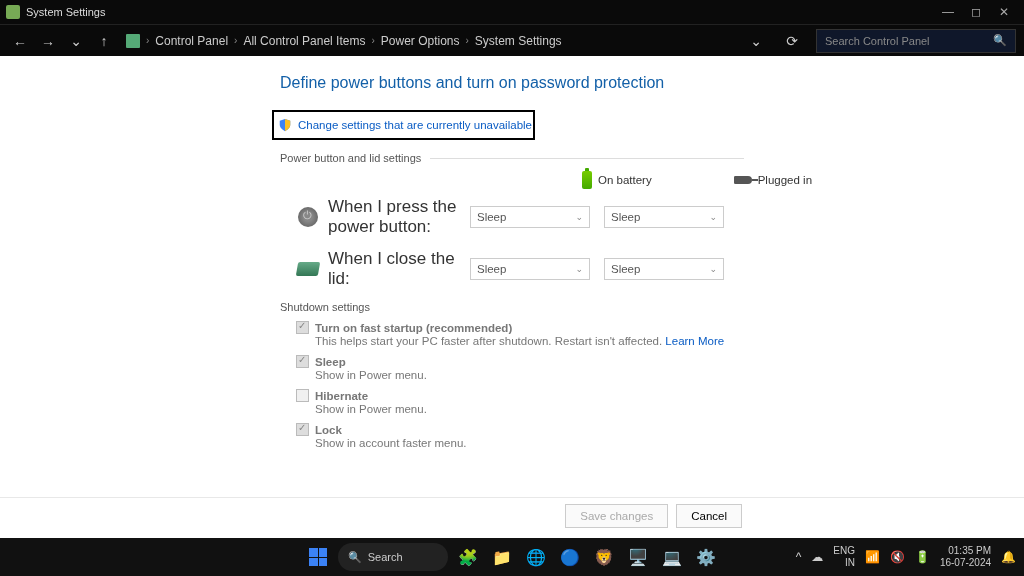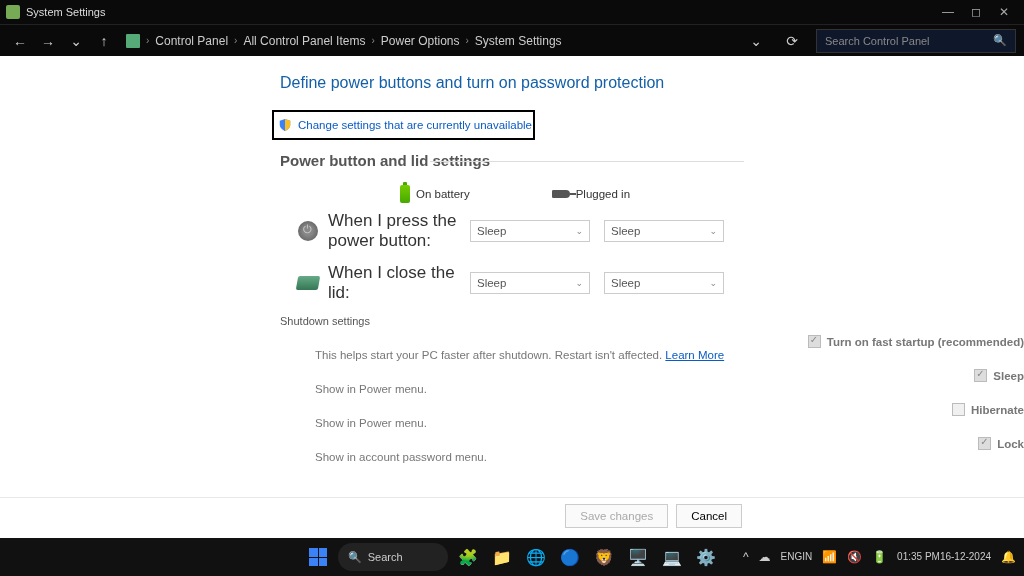--- a/index.html
+++ b/index.html
@@ -17,57 +17,57 @@
 .nav-right { display:flex; align-items:center; gap:8px; }
 .searchbox { background:#0f172a; border:1px solid #333; width:200px; height:24px; display:flex; align-items:center; padding:0 8px; color:#888; font-size:11px; justify-content:space-between; }
 .content { position:absolute; top:56px; left:0; right:0; bottom:38px; background:#fff; padding:18px 0 0 280px; }
 .heading { color:#1360a8; font-size:16px; font-weight:400; margin-bottom:16px; }
 .subtext { color:#333; font-size:11.5px; line-height:1.4; max-width:460px; margin-bottom:4px; text-decoration:line-through; text-decoration-color:#000; }
 .subtext-plain { text-decoration:none; }
 .change-box { border:2px solid #000; display:inline-flex; align-items:center; padding:6px 1px 6px 4px; margin:2px 0 8px -8px; gap:6px; }
 .shield { width:14px; height:14px; display:inline-block; }
 .shield svg { width:14px; height:14px; }
 .change-link { color:#0a5cc4; font-size:11.5px; cursor:pointer; }
-.section-label { color:#555; font-size:15px; margin:4px 0 16px 0; position:relative;font-weight:bold; }
+.section-label { color:#555; font-size:11px; margin:4px 0 7px 0; position:relative; }
 .section-label::after { content:""; position:absolute; left:150px; right:280px; top:50%; border-top:1px solid #ddd; }
-.colheads { display:flex; margin-left:120px; gap:82px; margin-bottom:8px; align-items:center; }
+.colheads { display:flex; margin-left:90px; gap:82px; margin-bottom:8px; align-items:center;justify-content:center; }
 .colhead { display:flex; align-items:center; gap:6px; font-size:11.5px; color:#333; }
 .battery-ico { width:10px; height:18px; background:linear-gradient(#7c0,#4a0); border-radius:2px; position:relative; }
 .battery-ico::before { content:""; position:absolute; top:-3px; left:3px; width:4px; height:3px; background:#4a0; border-radius:1px 1px 0 0; }
 .plug-ico { width:18px; height:8px; background:#555; border-radius:2px 6px 6px 2px; position:relative; }
 .plug-ico::after { content:""; position:absolute; right:-6px; top:3px; width:6px; height:2px; background:#555; }
 .setting-row { display:flex; align-items:center; margin-bottom:12px; }
 .setting-row .ico { width:24px; height:24px; margin-left:16px; margin-right:8px; display:flex; align-items:center; justify-content:center; }
 .pwr-btn-ico { width:20px; height:20px; border-radius:50%; background:radial-gradient(#888 30%,#555); position:relative; }
 .pwr-btn-ico::after { content:"⏻"; color:#ccc; font-size:11px; position:absolute; top:2px; left:5px; }
 .lid-ico { width:22px; height:14px; background:linear-gradient(#6a8,#375); border-radius:2px; transform:skewX(-10deg); }
 .setting-label { color:#333; font-size:17px; width:142px; }
 .dropdown { width:120px; height:22px; border:1px solid #ccc; font-size:11.5px; color:#555; display:flex; align-items:center; justify-content:space-between; padding:0 6px; margin-right:14px; cursor:pointer; background:#fff; }
 .dropdown .chev { font-size:9px; color:#888; }
 .shutdown-section { margin-top:4px; }
 .sh-label { color:#555; font-size:11px; margin-bottom:8px; }
 .sh-item { margin-left:16px; margin-bottom:8px; }
-.sh-item .row1 { display:flex; align-items:center; gap:6px;justify-content:flex-end; }
+.sh-item .row1 { display:flex; align-items:center; gap:6px; }
 .checkbox { width:13px; height:13px; border:1px solid #bbb; background:#f0f0f0; display:inline-block; }
 .checkbox.checked { background:#ddd; position:relative; }
 .checkbox.checked::after { content:"✓"; font-size:10px; color:#888; position:absolute; top:-2px; left:1px; }
 .sh-title { font-size:11.5px; color:#777; font-weight:600; }
 .sh-desc { font-size:11.5px; color:#777; margin-left:19px; margin-top:1px; }
-.learn { color:#0a5cc4; text-decoration:underline; cursor:pointer; }
+.learn { color:#0a5cc4; cursor:pointer; }
 .buttons { position:absolute; bottom:48px; right:282px; display:flex; gap:8px; }
 .btn { height:24px; padding:4px 14px; font-size:11.5px; border:1px solid #ccc; background:#fafafa; cursor:pointer; display:flex; align-items:center; }
 .btn.disabled { color:#aaa; }
 .taskbar { position:absolute; bottom:0; left:0; right:0; height:38px; background:#111; display:flex; align-items:center; justify-content:center; gap:6px; }
 .tb-center { display:flex; align-items:center; gap:6px; }
 .tb-icon { width:28px; height:28px; display:flex; align-items:center; justify-content:center; cursor:pointer; border-radius:3px; font-size:16px;}
 .win-logo { width:18px; height:18px; display:grid; grid-template-columns:1fr 1fr; grid-template-rows:1fr 1fr; gap:1px; }
 .win-logo div { background:#3b82f6; }
 .tb-search { width:110px; height:28px; background:#222; border-radius:14px; display:flex; align-items:center; padding:0 10px; gap:6px; color:#ccc; font-size:11px; }
 .tb-right { position:absolute; right:8px; display:flex; align-items:center; gap:10px; color:#ccc; font-size:10px; }
-.tb-right .col { display:flex; flex-direction:row; align-items:flex-end; line-height:1.2; }
+.tb-right .col { display:flex; flex-direction:column; align-items:flex-end; line-height:1.2; }
 .tb-sys { font-size:12px; cursor:pointer; }
 .footer-line{position:absolute;left:0;right:0;bottom:78px;border-top:1px solid #e8e8e8;}
 </style>
 </head>
 <body>
 
 <div class="titlebar">
   <span class="titlebar-icon"></span>
   <span>System Settings</span>
   <span class="titlebar-spacer"></span>
@@ -182,21 +182,21 @@
         <span class="sh-title">Hibernate</span>
       </div>
       <div class="sh-desc">Show in Power menu.</div>
     </div>
 
     <div class="sh-item">
       <div class="row1">
         <span class="checkbox checked"></span>
         <span class="sh-title">Lock</span>
       </div>
-      <div class="sh-desc">Show in account password menu.</div>
+      <div class="sh-desc">Show in account faster menu.</div>
     </div>
   </div>
 </div>
 
 <div class="footer-line"></div>
 <div class="buttons">
   <div class="btn disabled">Save changes</div>
   <div class="btn">Cancel</div>
 </div>
 
@@ -228,17 +228,17 @@
     <span class="tb-sys">☁</span>
     <div class="col">
       <span>ENG</span>
         <span>IN</span>
     </div>
     <span class="tb-sys">📶</span>
     <span class="tb-sys">🔇</span>
     <span class="tb-sys">🔋</span>
     <div class="col">
       <span>01:35 PM</span>
-        <span>16-12-2024</span>
+        <span>16-07-2024</span>
     </div>
     <span class="tb-sys">🔔</span>
   </div>
 </div>
 
 </body></html>

